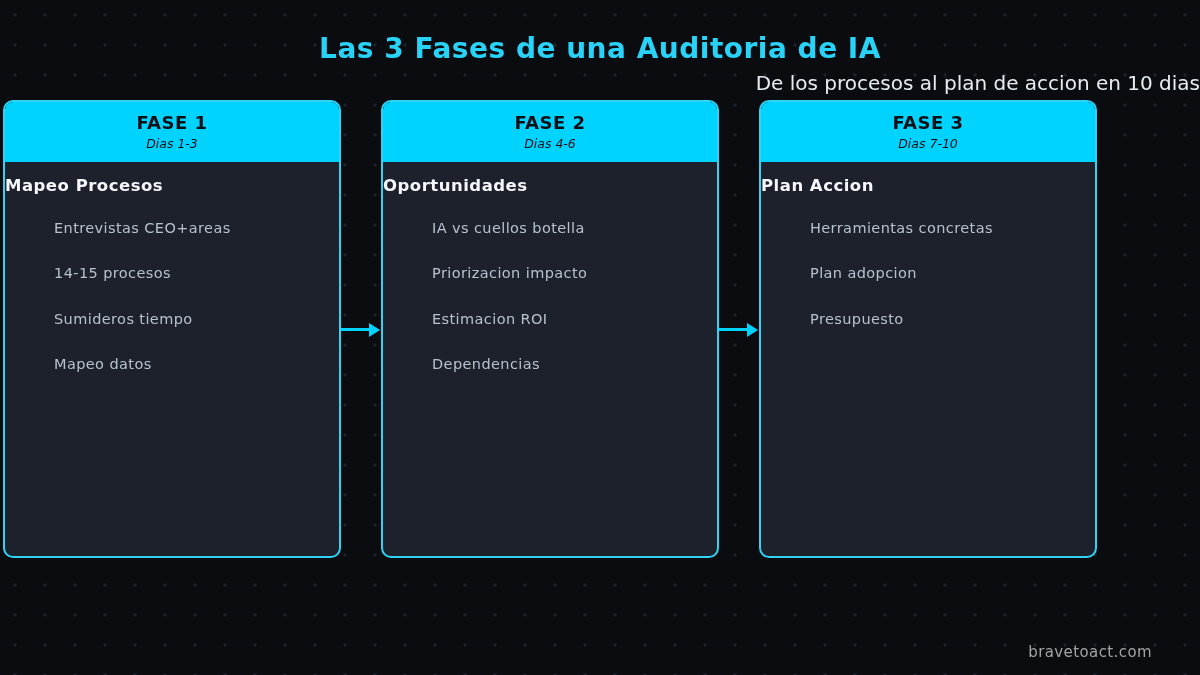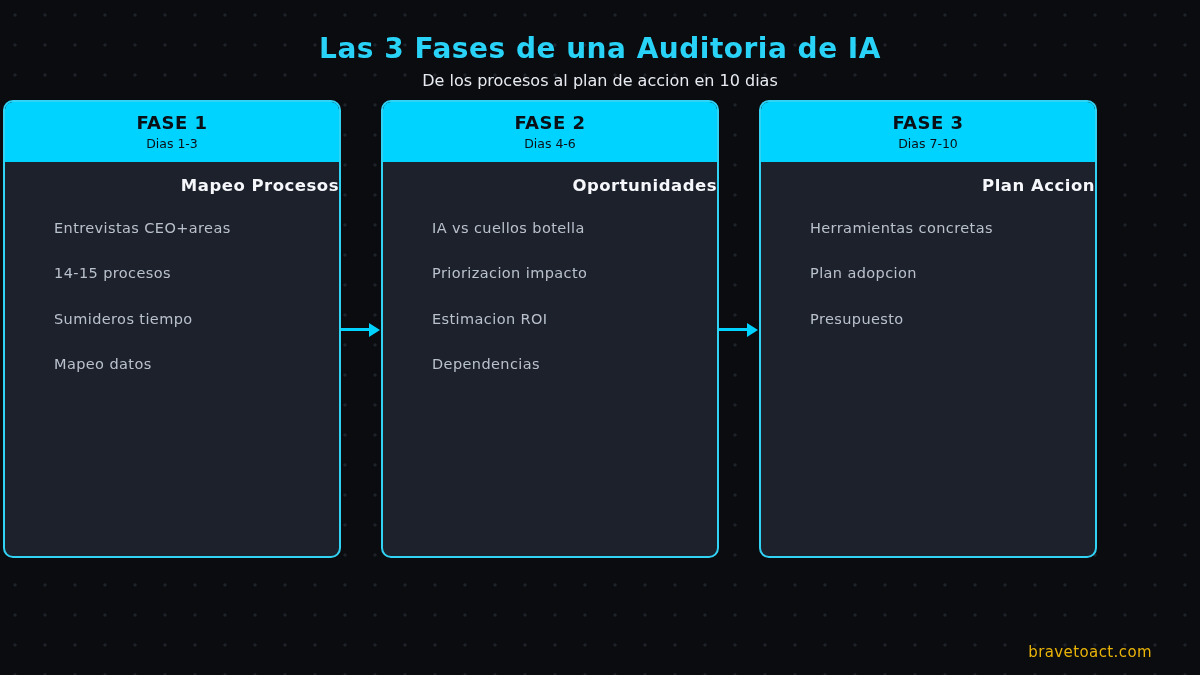--- a/index.html
+++ b/index.html
@@ -32,23 +32,23 @@
     margin: 0;
     padding-top: 32px;
     text-align: center;
     color: #29d3f7;
     font-size: 28px;
     font-weight: bold;
     letter-spacing: 0.5px;
   }
   .page-subtitle {
     margin: 6px 0 0 0;
-    text-align: center;
+    text-align: right;
     color: #e8ecf2;
-    font-size: 16px;
+    font-size: 20px;
     font-weight: normal;
   }
   .phases-row {
     position: absolute;
     top: 100px;
     left: 0;
     width: 1100px;
     display: flex;
     justify-content: center;
     align-items: flex-start;
@@ -76,26 +76,27 @@
     font-size: 18px;
     font-weight: bold;
     letter-spacing: 0.5px;
     line-height: 1.15;
   }
   .phase-days {
     color: #0b0f16;
     font-size: 12.5px;
     line-height: 1.2;
     margin-top: 2px;
+    font-style: italic;
   }
   .phase-body {
     padding: 14px 0 0 0;
   }
   .phase-heading {
-    text-align: right;
+    text-align: left;
     color: #f5f7fa;
     font-size: 16.5px;
     font-weight: bold;
     letter-spacing: 0.5px;
     margin: 0 0 24px 0;
   }
   .phase-items {
     list-style: none;
     margin: 16px;
     padding: 0 20px 0 33px;
@@ -128,21 +129,21 @@
     width: 0;
     height: 0;
     border-top: 7px solid rgba(0,0,0,0);
     border-bottom: 7px solid rgba(0,0,0,0);
     border-left: 11px solid #00d3ff;
   }
   .watermark {
     position: absolute;
     right: 48px;
     bottom: 14px;
-    color: #eab308;
+    color: #a3a3a3;
     font-size: 15px;
     letter-spacing: 0.4px;
   }
 </style>
 </head>
 <body>
 
 <div class="dot-grid"></div>
 
 <div class="content">

